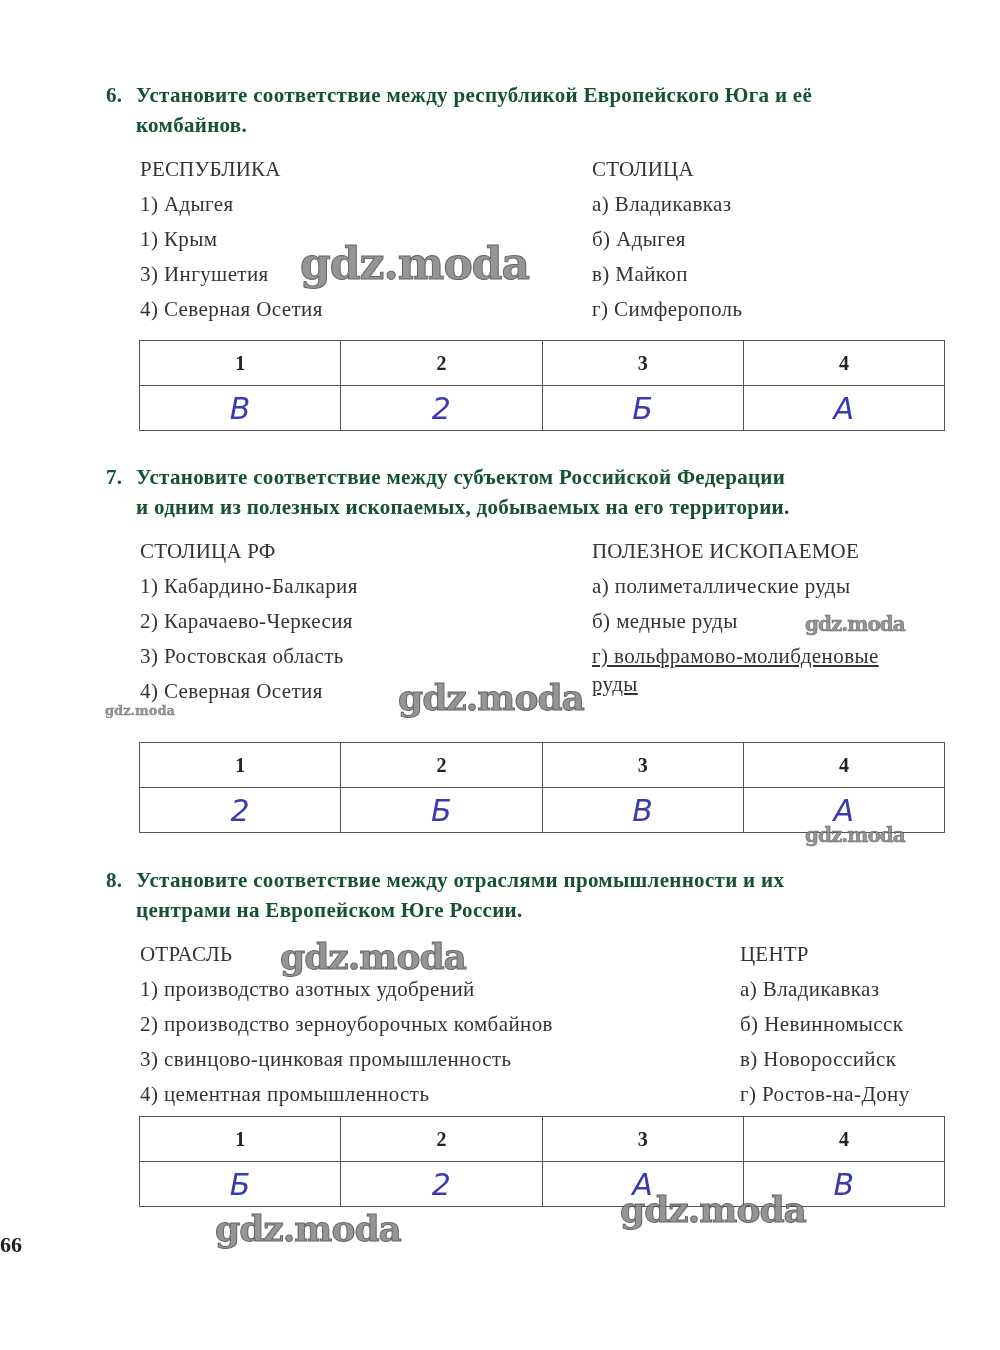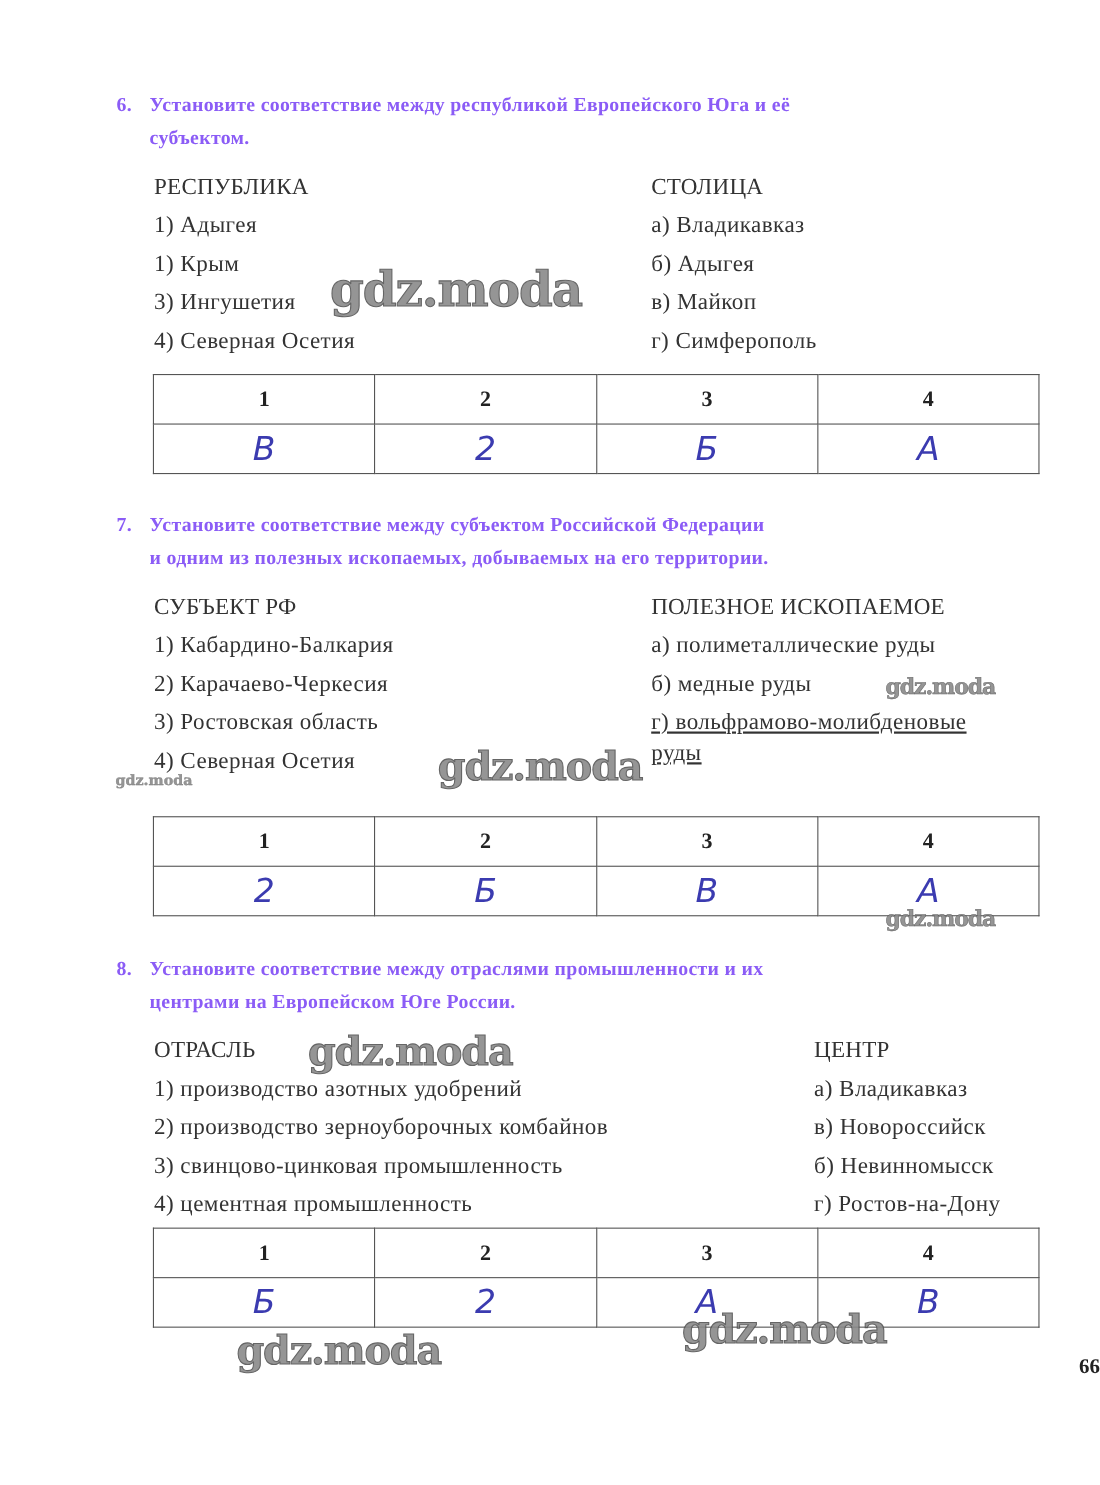--- a/index.html
+++ b/index.html
@@ -16,24 +16,24 @@
       color: #2a2a2a;
     }
     .task {
       position: absolute;
       left: 106px;
       width: 842px;
     }
     .task-title {
       font-family: "Liberation Serif", serif;
       font-weight: bold;
-      font-size: 18px;
+      font-size: 21px;
       line-height: 30px;
       text-align: justify;
-      color: #8b5cf6;
+      color: #14532d;
       letter-spacing: 0.3px;
     }
     .task-title .num {
       display: inline-block;
       width: 30px;
     }
     .task-title .indent {
       padding-left: 30px;
       display: block;
     }
@@ -90,24 +90,24 @@
       font-size: 30px;
       color: #3b3bb0;
       font-weight: normal;
     }
     .page-number {
       position: absolute;
       top: 1232px;
       left: 0;
       width: 1000px;
       box-sizing: border-box;
-      text-align: right;
-      font-family: "Liberation Serif", serif;
-      font-weight: bold;
-      font-size: 19px;
+      text-align: left;
+      font-family: "Liberation Serif", serif;
+      font-weight: bold;
+      font-size: 22px;
       color: #222;
     }
     .wm {
       position: absolute;
       font-family: "DejaVu Serif", serif;
       font-weight: bold;
       color: #8a8a8a;
       -webkit-text-stroke: 1px #555;
       letter-spacing: -1px;
       white-space: nowrap;
@@ -117,21 +117,21 @@
     .wm.mid { font-size: 36px; }
     .wm.small { font-size: 20px; -webkit-text-stroke: 0.5px #555; }
     .wm.tiny { font-size: 13px; -webkit-text-stroke: 0.3px #666; letter-spacing: 0; }
   </style>
 </head>
 <body>
 
 <div class="task" style="top:80px;">
   <div class="task-title">
     <span class="num">6.</span><span>Установите соответствие между республикой Европейского Юга и её</span>
-    <span class="indent">субъектом.</span>
+    <span class="indent">комбайнов.</span>
   </div>
   <div class="cols">
     <div class="col" style="left:0;">
       <div class="head">РЕСПУБЛИКА</div>
       <div class="item">1) Адыгея</div>
       <div class="item">1) Крым</div>
       <div class="item">3) Ингушетия</div>
       <div class="item">4) Северная Осетия</div>
     </div>
     <div class="col" style="left:452px;">
@@ -160,21 +160,21 @@
 </tbody>
   </table>
 
 <div class="task" style="top:462px;">
   <div class="task-title">
     <span class="num">7.</span><span>Установите соответствие между субъектом Российской Федерации</span>
     <span class="indent">и одним из полезных ископаемых, добываемых на его территории.</span>
   </div>
   <div class="cols">
     <div class="col" style="left:0;">
-      <div class="head">СУБЪЕКТ РФ</div>
+      <div class="head">СТОЛИЦА РФ</div>
       <div class="item">1) Кабардино-Балкария</div>
       <div class="item">2) Карачаево-Черкесия</div>
       <div class="item">3) Ростовская область</div>
       <div class="item">4) Северная Осетия</div>
     </div>
     <div class="col" style="left:452px;">
       <div class="head">ПОЛЕЗНОЕ ИСКОПАЕМОЕ</div>
       <div class="item">а) полиметаллические руды</div>
       <div class="item">б) медные руды</div>
       <div class="item wrap">г) вольфрамово-молибденовые руды</div>
@@ -207,22 +207,22 @@
     <div class="col" style="left:0;">
       <div class="head">ОТРАСЛЬ</div>
       <div class="item">1) производство азотных удобрений</div>
       <div class="item">2) производство зерноуборочных комбайнов</div>
       <div class="item">3) свинцово-цинковая промышленность</div>
       <div class="item">4) цементная промышленность</div>
     </div>
     <div class="col" style="left:600px;">
       <div class="head">ЦЕНТР</div>
       <div class="item">а) Владикавказ</div>
+      <div class="item">б) Невинномысск</div>
       <div class="item">в) Новороссийск</div>
-      <div class="item">б) Невинномысск</div>
       <div class="item">г) Ростов-на-Дону</div>
     </div>
   </div>
 </div>
 <table class="answer" style="top:1116px;">
   <tbody>
       <tr class="hdr">
     <td>1</td>
     <td>2</td>
     <td>3</td>

